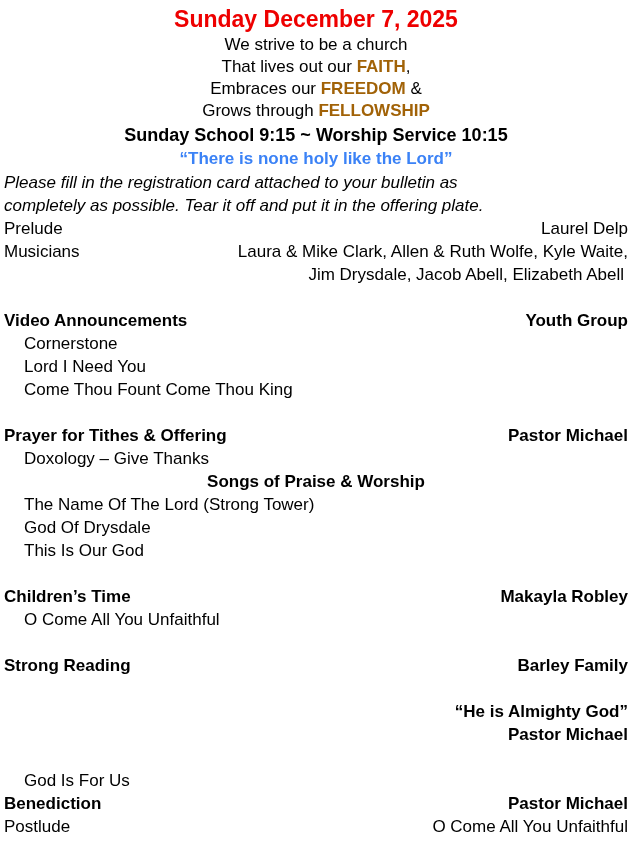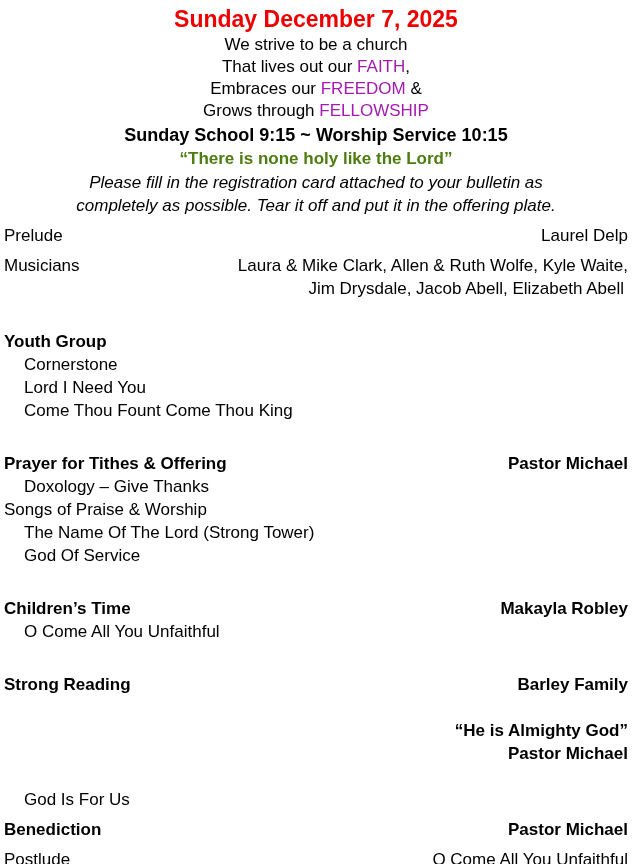--- a/index.html
+++ b/index.html
@@ -29,72 +29,73 @@
     text-align: center;
     line-height: 26px;
     margin: 0 0 2px 0;
   }
   .tagline {
     font-size: 17px;
     text-align: center;
     line-height: 22px;
   }
   .tagline .hl {
-    color: #a21caf;
-    font-weight: normal;
+    color: #a16207;
+    font-weight: bold;
   }
   .schedule {
     font-size: 18px;
     font-weight: bold;
     text-align: center;
     line-height: 23px;
     margin-top: 2px;
   }
   .theme {
     font-size: 17px;
     font-weight: bold;
-    color: #4d7c0f;
+    color: #3b82f6;
     text-align: center;
     line-height: 23px;
   }
   .instructions {
     font-size: 17px;
     font-style: italic;
-    text-align: center;
+    text-align: left;
     line-height: 23px;
     margin-top: 1px;
   }
 
   .row {
     display: flex;
     justify-content: space-between;
     align-items: baseline;
     font-size: 17px;
     line-height: 23px;
     width: 100%;
   }
   .row .left { text-align: left; white-space: nowrap; }
-  .row .right { text-align: right; white-space: nowrap; margin-top: 7px; }
+  .row .right { text-align: right; white-space: nowrap; }
   .rowb { font-weight: bold; }
   .single {
     font-size: 17px;
     line-height: 23px;
     text-align: left;
     margin-left: 20px;
   }
   .musicians-line2 {
     font-size: 17px;
     line-height: 23px;
     text-align: right;
     padding-right: 4px;
   }
   .gap { height: 23px; }
   .section-head {
     font-size: 17px;
-    font-weight: normal;
+    font-weight: bold;
+    text-align: center;
     line-height: 23px;
   }
   .sermon {
     font-size: 17px;
     font-weight: bold;
     text-align: right;
     line-height: 23px;
   }
 </style>
 </head>
@@ -127,40 +128,42 @@
 
   <div class="row">
     <span class="left">Musicians</span>
     <span class="right">Laura &amp; Mike Clark, Allen &amp; Ruth Wolfe, Kyle Waite,</span>
   </div>
   <div class="musicians-line2">Jim Drysdale, Jacob Abell, Elizabeth Abell</div>
 
   <div class="gap"></div>
 
   <div class="row rowb">
+    <span class="left">Video Announcements</span>
     <span class="right">Youth Group</span>
   </div>
 
   <div class="single">Cornerstone</div>
   <div class="single">Lord I Need You</div>
   <div class="single">Come Thou Fount Come Thou King</div>
 
   <div class="gap"></div>
 
   <div class="row rowb">
     <span class="left">Prayer for Tithes &amp; Offering</span>
     <span class="right">Pastor Michael</span>
   </div>
 
   <div class="single">Doxology – Give Thanks</div>
 
   <div class="section-head">Songs of Praise &amp; Worship</div>
 
   <div class="single">The Name Of The Lord (Strong Tower)</div>
-  <div class="single">God Of Service</div>
+  <div class="single">God Of Drysdale</div>
+  <div class="single">This Is Our God</div>
 
   <div class="gap"></div>
 
   <div class="row rowb">
     <span class="left">Children’s Time</span>
     <span class="right">Makayla Robley</span>
   </div>
 
   <div class="single">O Come All You Unfaithful</div>
 

